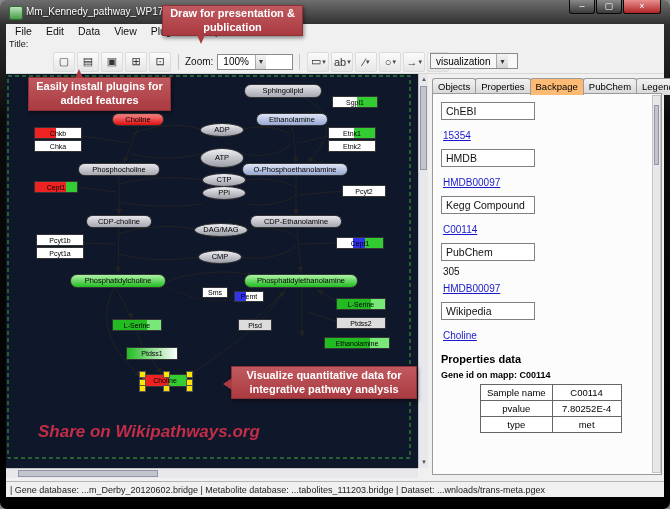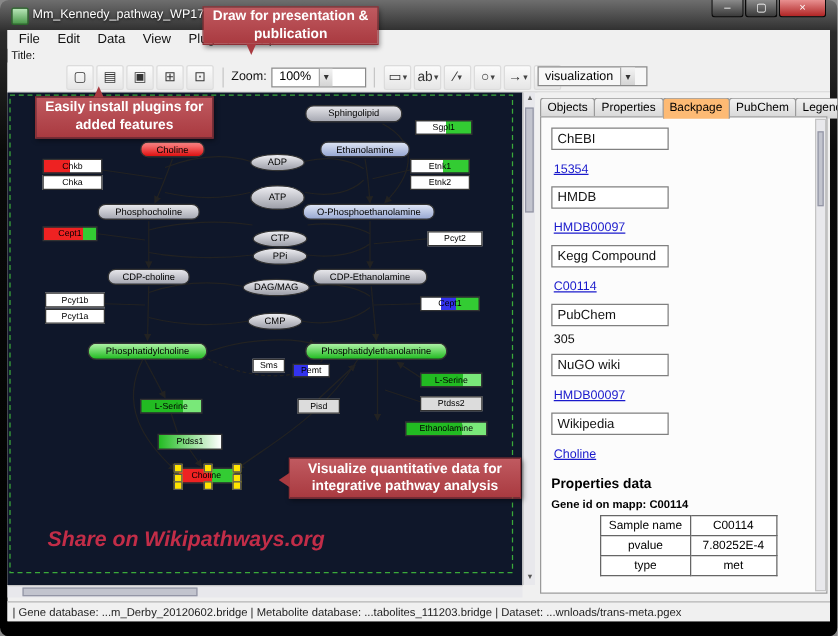--- a/index.html
+++ b/index.html
@@ -217,24 +217,24 @@
           <div class="pnode met-red" style="left: 106px; top: 39px; width: 52px; height: 13px;">Choline</div>
           <div class="pnode met-blue" style="left: 250px; top: 39px; width: 72px; height: 13px;">Ethanolamine</div>
           <div class="pnode ellipse" style="left: 194px; top: 49px; width: 44px; height: 14px;">ADP</div>
           <div class="pnode gene-red" style="left: 28px; top: 53px; width: 48px; height: 12px;">Chkb</div>
           <div class="pnode gene" style="left: 28px; top: 66px; width: 48px; height: 12px;">Chka</div>
           <div class="pnode gene-green" style="left: 322px; top: 53px; width: 48px; height: 12px;">Etnk1</div>
           <div class="pnode gene" style="left: 322px; top: 66px; width: 48px; height: 12px;">Etnk2</div>
           <div class="pnode ellipse" style="left: 194px; top: 74px; width: 44px; height: 20px;">ATP</div>
           <div class="pnode met-gray" style="left: 72px; top: 89px; width: 82px; height: 13px;">Phosphocholine</div>
           <div class="pnode met-blue" style="left: 236px; top: 89px; width: 106px; height: 13px;">O-Phosphoethanolamine</div>
-          <div class="pnode ellipse" style="left: 196px; top: 110px; width: 44px; height: 14px;">CTP</div>
+          <div class="pnode ellipse" style="left: 196px; top: 99px; width: 44px; height: 14px;">CTP</div>
           <div class="pnode gene-redfill" style="left: 28px; top: 107px; width: 44px; height: 12px;">Cept1</div>
           <div class="pnode gene" style="left: 336px; top: 111px; width: 44px; height: 12px;">Pcyt2</div>
-          <div class="pnode ellipse" style="left: 196px; top: 124px; width: 44px; height: 14px;">PPi</div>
+          <div class="pnode ellipse" style="left: 196px; top: 112px; width: 44px; height: 14px;">PPi</div>
           <div class="pnode met-gray" style="left: 80px; top: 141px; width: 66px; height: 13px;">CDP-choline</div>
           <div class="pnode met-gray" style="left: 244px; top: 141px; width: 92px; height: 13px;">CDP-Ethanolamine</div>
           <div class="pnode ellipse" style="left: 188px; top: 149px; width: 54px; height: 14px;">DAG/MAG</div>
           <div class="pnode gene" style="left: 30px; top: 160px; width: 48px; height: 12px;">Pcyt1b</div>
           <div class="pnode gene" style="left: 30px; top: 173px; width: 48px; height: 12px;">Pcyt1a</div>
           <div class="pnode gene-bluegreen" style="left: 330px; top: 163px; width: 48px; height: 12px;">Cept1</div>
           <div class="pnode ellipse" style="left: 192px; top: 176px; width: 44px; height: 14px;">CMP</div>
           <div class="pnode met-green" style="left: 64px; top: 200px; width: 96px; height: 14px;">Phosphatidylcholine</div>
           <div class="pnode met-green" style="left: 238px; top: 200px; width: 114px; height: 14px;">Phosphatidylethanolamine</div>
           <div class="pnode gene" style="left: 196px; top: 213px; width: 26px; height: 11px;">Sms</div>
@@ -263,21 +263,21 @@
       <div class="tabs" id="panel-tabs"><div class="tab">Objects</div><div class="tab">Properties</div><div class="tab active">Backpage</div><div class="tab">PubChem</div><div class="tab">Legend</div></div>
       <div class="panel-body">
         <div id="backpage-sections">
             <div class="bp-section"><div class="bp-header">ChEBI</div><a class="bp-link" href="#">15354</a></div>
             <div class="bp-section"><div class="bp-header">HMDB</div><a class="bp-link" href="#">HMDB00097</a></div>
             <div class="bp-section"><div class="bp-header">Kegg Compound</div><a class="bp-link" href="#">C00114</a></div>
             <div class="bp-section">
               <div class="bp-header">PubChem</div>
               <div class="bp-value">305</div>
             </div>
-            <div class="bp-section"><div class="bp-header">NuGO wiki</div><a class="bp-link" href="#">HMDB00097</a></div>
+            <div class="bp-section"><a class="bp-link" href="#">HMDB00097</a></div>
             <div class="bp-section"><div class="bp-header">Wikipedia</div><a class="bp-link" href="#">Choline</a></div>
           </div>
         <div class="exp-title">Properties data</div>
         <div class="gene-id">Gene id on mapp: C00114</div>
         <table class="exp-table" id="exp-table">
             <tbody>
               <tr>
                 <td>Sample name</td>
                 <td>C00114</td>
               </tr>

